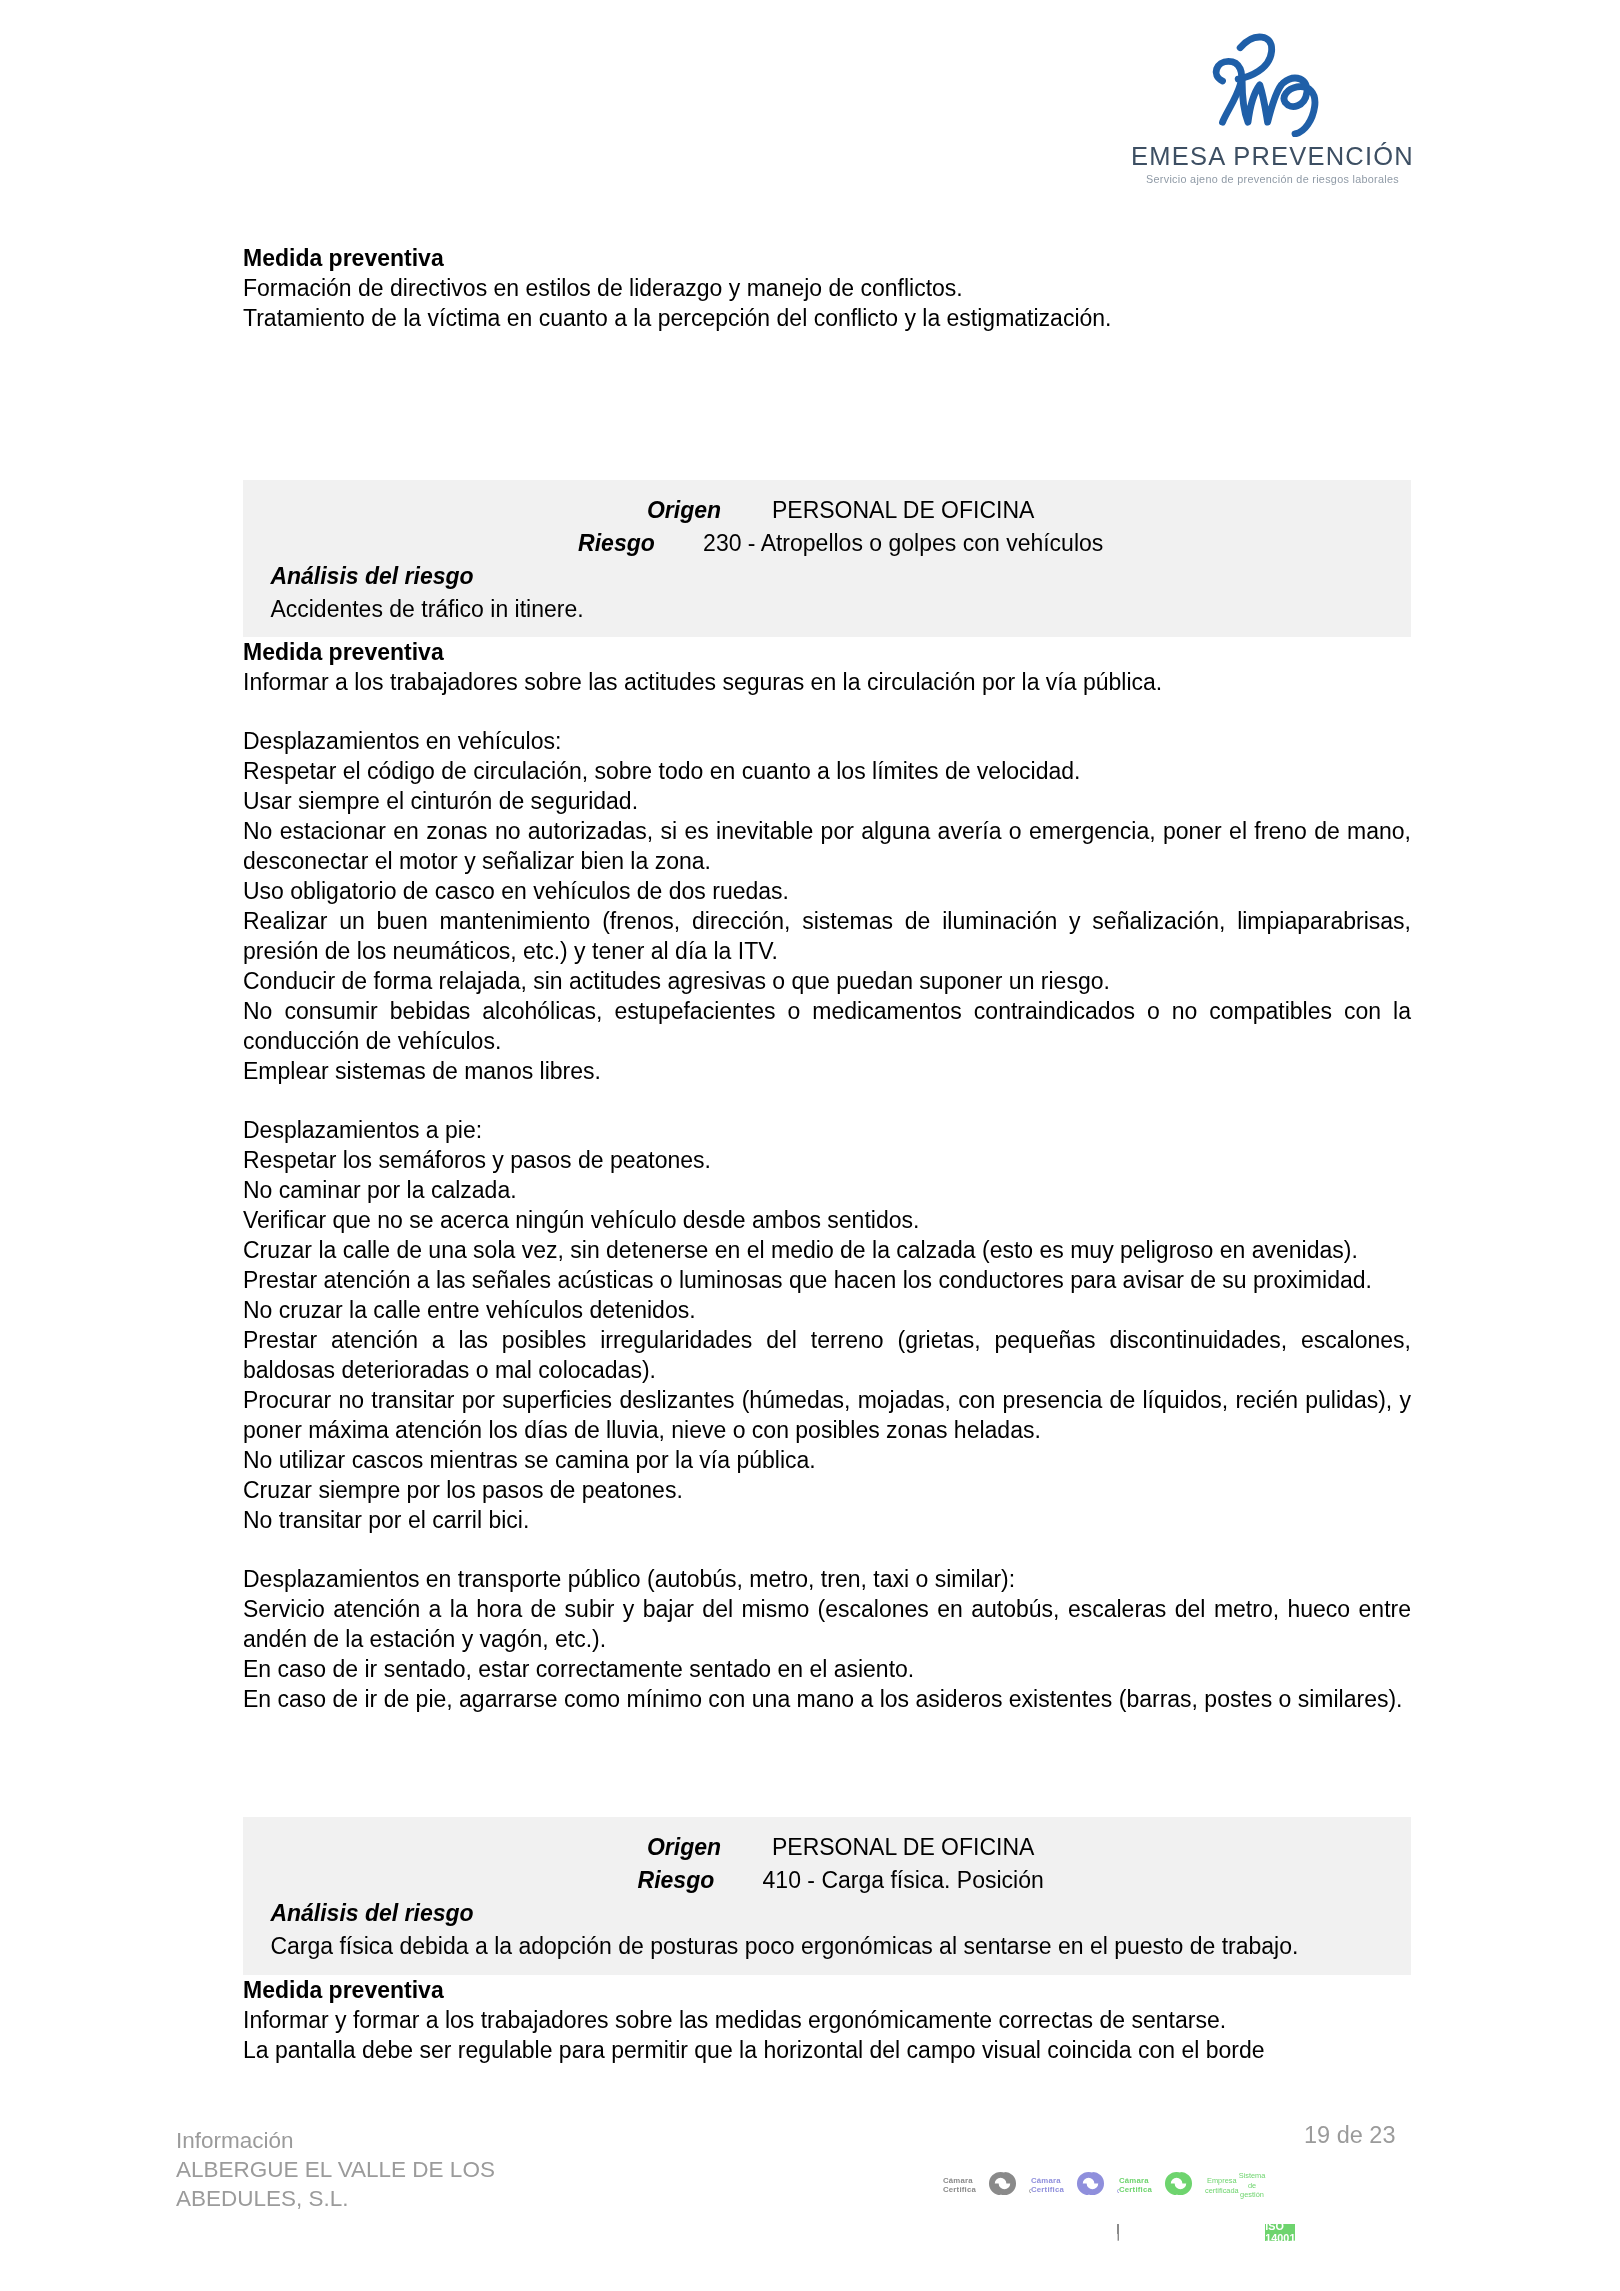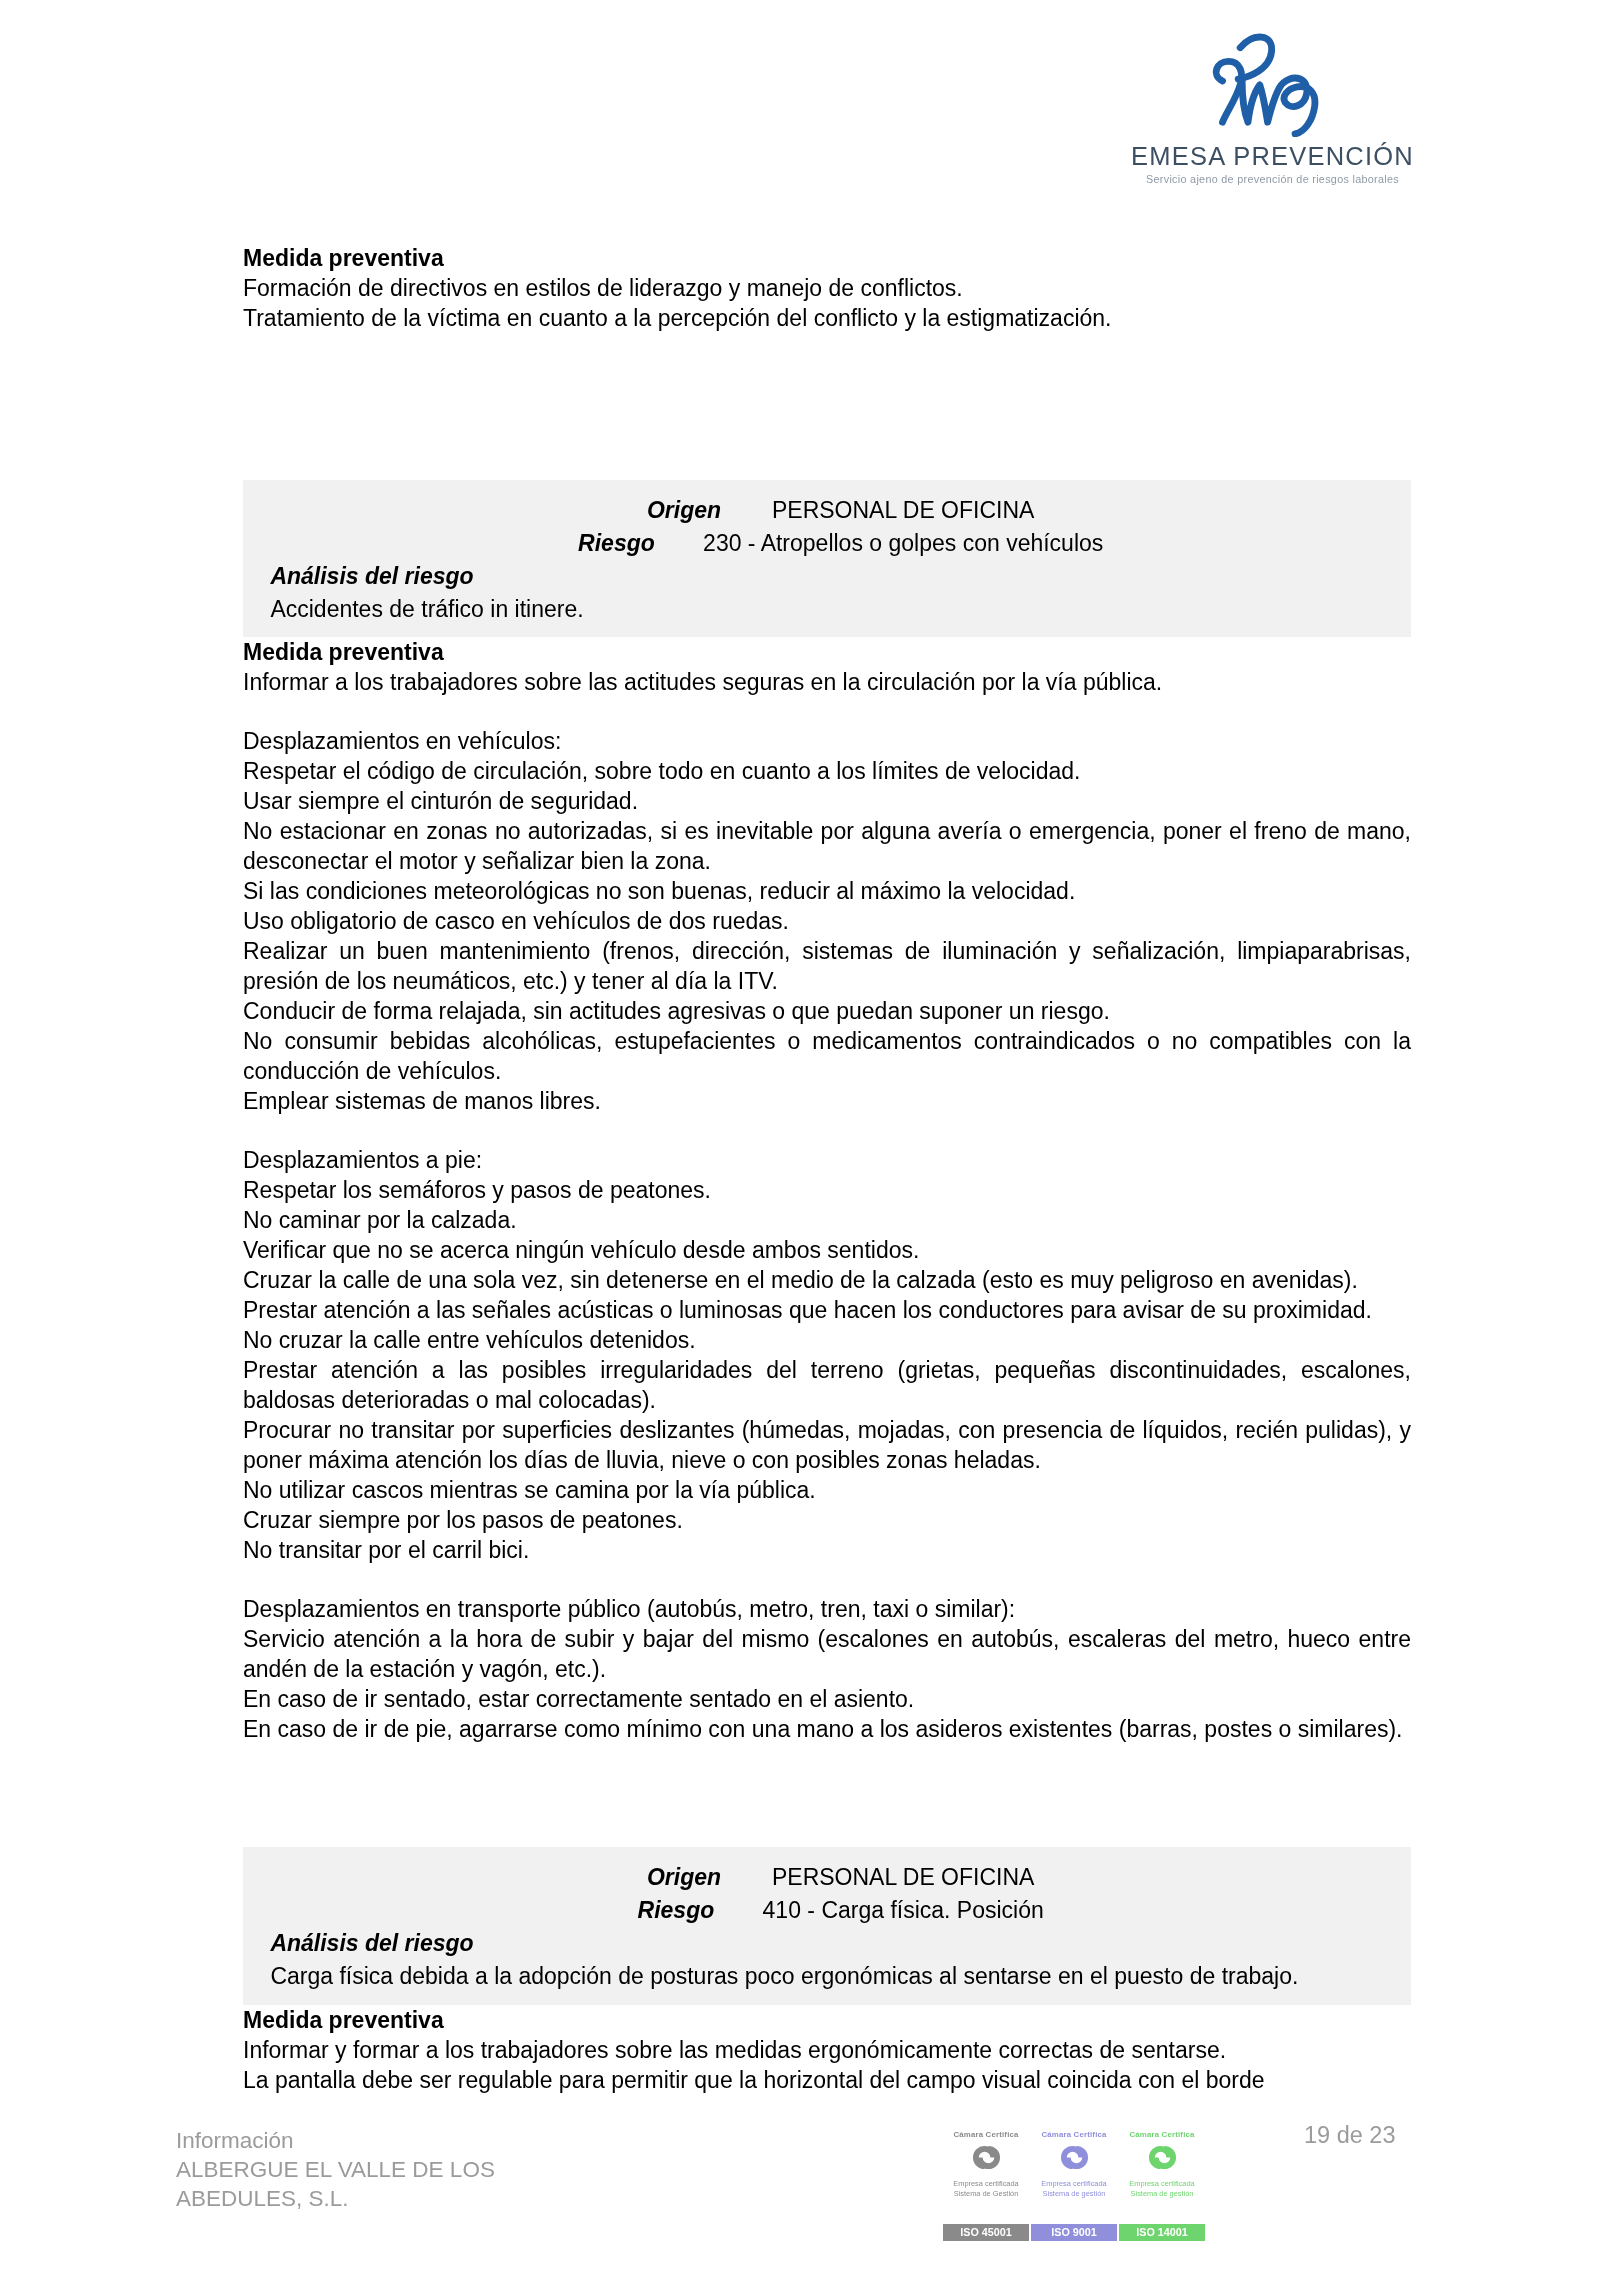--- a/index.html
+++ b/index.html
@@ -152,21 +152,21 @@
     position: absolute;
     left: 943px;
     top: 21.6px;
     display: flex;
     gap: 2px;
   }
   .cert {
     width: 86px;
     height: 113px;
     display: flex;
-    flex-direction: column;
+    flex-direction: row;
     align-items: center;
     justify-content: flex-start;
     box-sizing: border-box;
     padding-top: 2.9px;
   }
   .cert-title {
     font-size: 7.8px;
     font-weight: bold;
     letter-spacing: 0.2px;
     margin-bottom: 2px;
@@ -248,21 +248,20 @@
     <div>
       <p class="bold-head">Medida preventiva</p>
       <p class="para">Informar a los trabajadores sobre las actitudes seguras en la circulación por la vía pública.</p>
 
       <div class="spacer-sm"></div>
 
       <p class="para">Desplazamientos en vehículos:</p>
       <p class="para justify">Respetar el código de circulación, sobre todo en cuanto a los límites de velocidad.</p>
       <p class="para justify">Usar siempre el cinturón de seguridad.</p>
       <p class="para justify">No estacionar en zonas no autorizadas, si es inevitable por alguna avería o emergencia, poner el freno de mano, desconectar el motor y señalizar bien la zona.</p>
-      <p class="para justify">Si las condiciones meteorológicas no son buenas, reducir al máximo la velocidad.</p>
       <p class="para justify">Uso obligatorio de casco en vehículos de dos ruedas.</p>
       <p class="para justify">Realizar un buen mantenimiento (frenos, dirección, sistemas de iluminación y señalización, limpiaparabrisas, presión de los neumáticos, etc.) y tener al día la ITV.</p>
       <p class="para justify">Conducir de forma relajada, sin actitudes agresivas o que puedan suponer un riesgo.</p>
       <p class="para justify">No consumir bebidas alcohólicas, estupefacientes o medicamentos contraindicados o no compatibles con la conducción de vehículos.</p>
       <p class="para justify">Emplear sistemas de manos libres.</p>
 
       <div class="spacer-sm"></div>
 
       <p class="para">Desplazamientos a pie:</p>
       <p class="para justify">Respetar los semáforos y pasos de peatones.</p>

